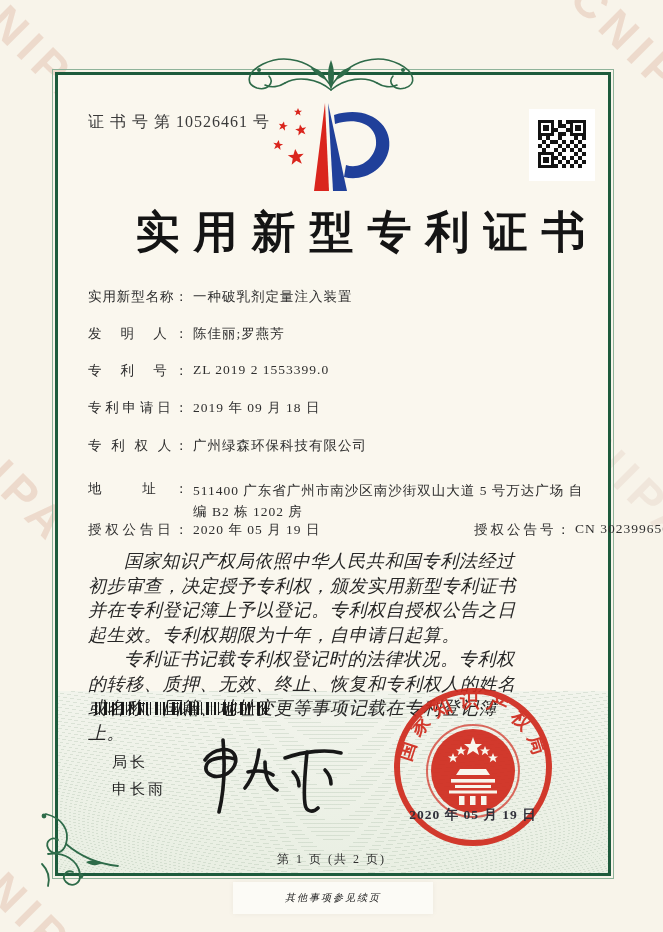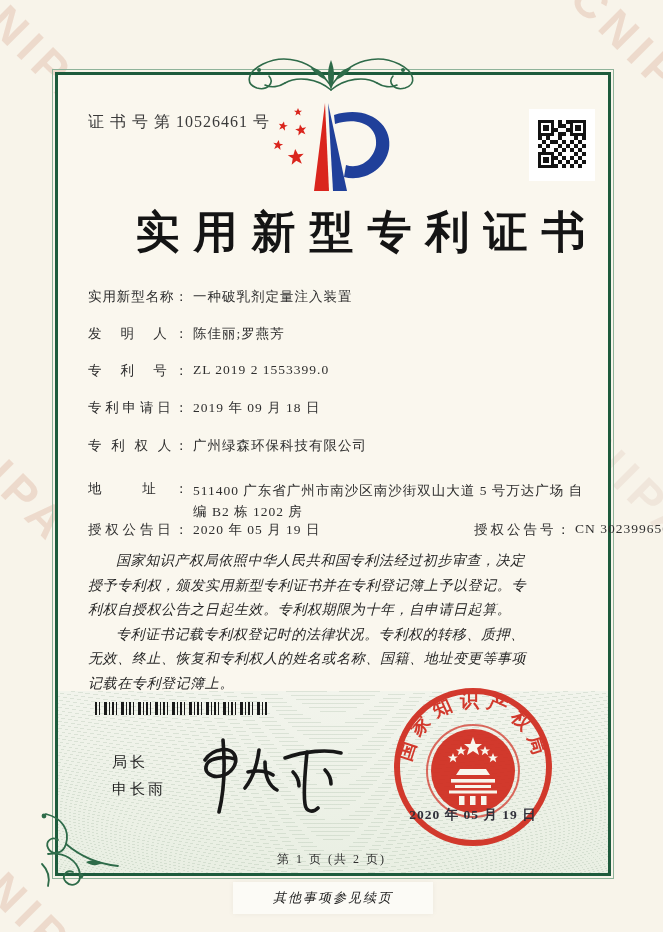--- a/index.html
+++ b/index.html
@@ -65,21 +65,21 @@
   .fieldrow{position:absolute;left:88px;font-size:13.5px;color:#2f2f2f;}
   .flabel{display:inline-block;width:100px;text-align:justify;text-align-last:justify;vertical-align:top;}
   .fvalue{display:inline-block;margin-left:5px;letter-spacing:1px;vertical-align:top;}
   .r-name{top:288px;} .r-inv{top:325px;} .r-pno{top:362px;} .r-fdate{top:399px;}
   .r-holder{top:437px;} .r-addr{top:480px;} .r-grant{top:521px;}
   .addr-val{width:392px;line-height:21px;}
   .pair2{position:absolute;left:342px;top:0;white-space:nowrap;}
   .pair2 .flabel{width:96px;margin-left:44px;}
 
   .paras{position:absolute;left:88px;top:549px;width:442px;
-         font-style:italic;font-size:14px;line-height:24.5px;letter-spacing:0.6px;color:#262626;}
+         font-style:italic;font-size:18px;line-height:24.5px;letter-spacing:0.6px;color:#262626;}
   .paras p{margin:0;text-indent:2em;}
 
   .barcode{position:absolute;left:95px;top:702px;width:172px;height:13px;
     background:
       repeating-linear-gradient(90deg,#1a1a1a 0 2px,rgba(0,0,0,0) 2px 4px,#1a1a1a 4px 5px,
         rgba(0,0,0,0) 5px 9px,#1a1a1a 9px 12px,rgba(0,0,0,0) 12px 14px,
         #1a1a1a 14px 15px,rgba(0,0,0,0) 15px 17px);}
 
   .sig-title{position:absolute;left:112px;top:753px;font-family:"Liberation Sans","DejaVu Sans",sans-serif;
              font-size:15px;color:#1f1f1f;letter-spacing:3px;}
@@ -90,21 +90,21 @@
   .seal{position:absolute;left:390px;top:687px;width:166px;height:166px;}
   .seal-date{position:absolute;left:393px;top:806px;width:160px;text-align:center;
              font-size:13.5px;font-weight:bold;color:#30303a;letter-spacing:1px;}
 
   .pageinfo{position:absolute;left:0;top:851px;width:663px;text-align:center;
             font-size:12px;color:#2f2f2f;letter-spacing:2px;}
 
   .notebox{position:absolute;left:233px;top:882px;width:200px;height:32px;background:#fcfbf6;
            box-shadow:0 0 6px rgba(0,0,0,0.05);}
   .notebox span{display:block;line-height:32px;text-align:center;font-style:italic;
-                font-size:13px;letter-spacing:2px;color:#222;}
+                font-size:10px;letter-spacing:2px;color:#222;}
 </style>
 </head>
 <body>
 
 <div class="page">
 
   <span class="wm pink wm1">CNIPA</span>
   <span class="wm pink wm2">CNIPA</span>
   <span class="wm faint wm3">CNIPA</span>
   <span class="wm pink wm4">CNIPA</span>

